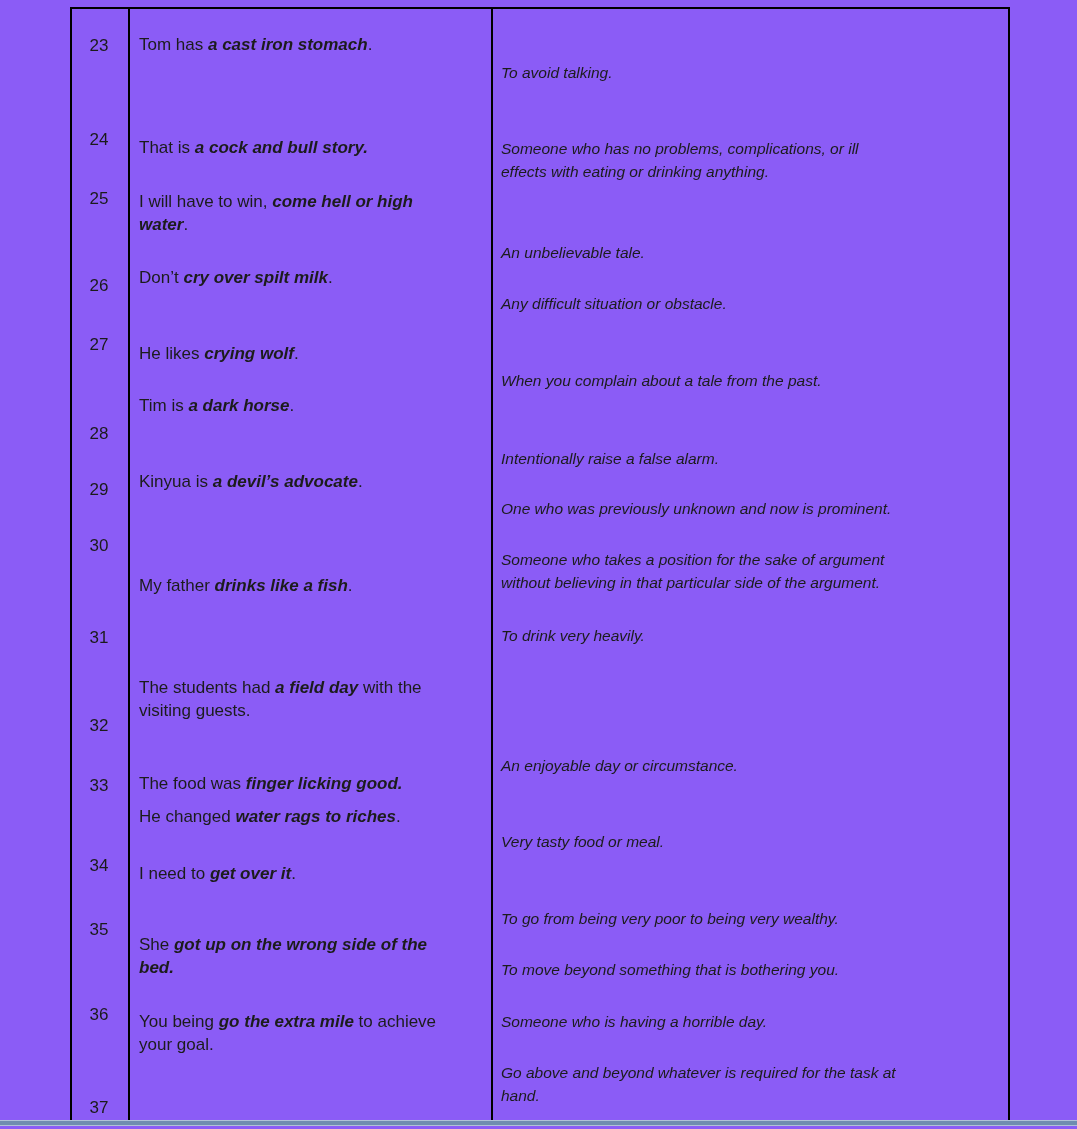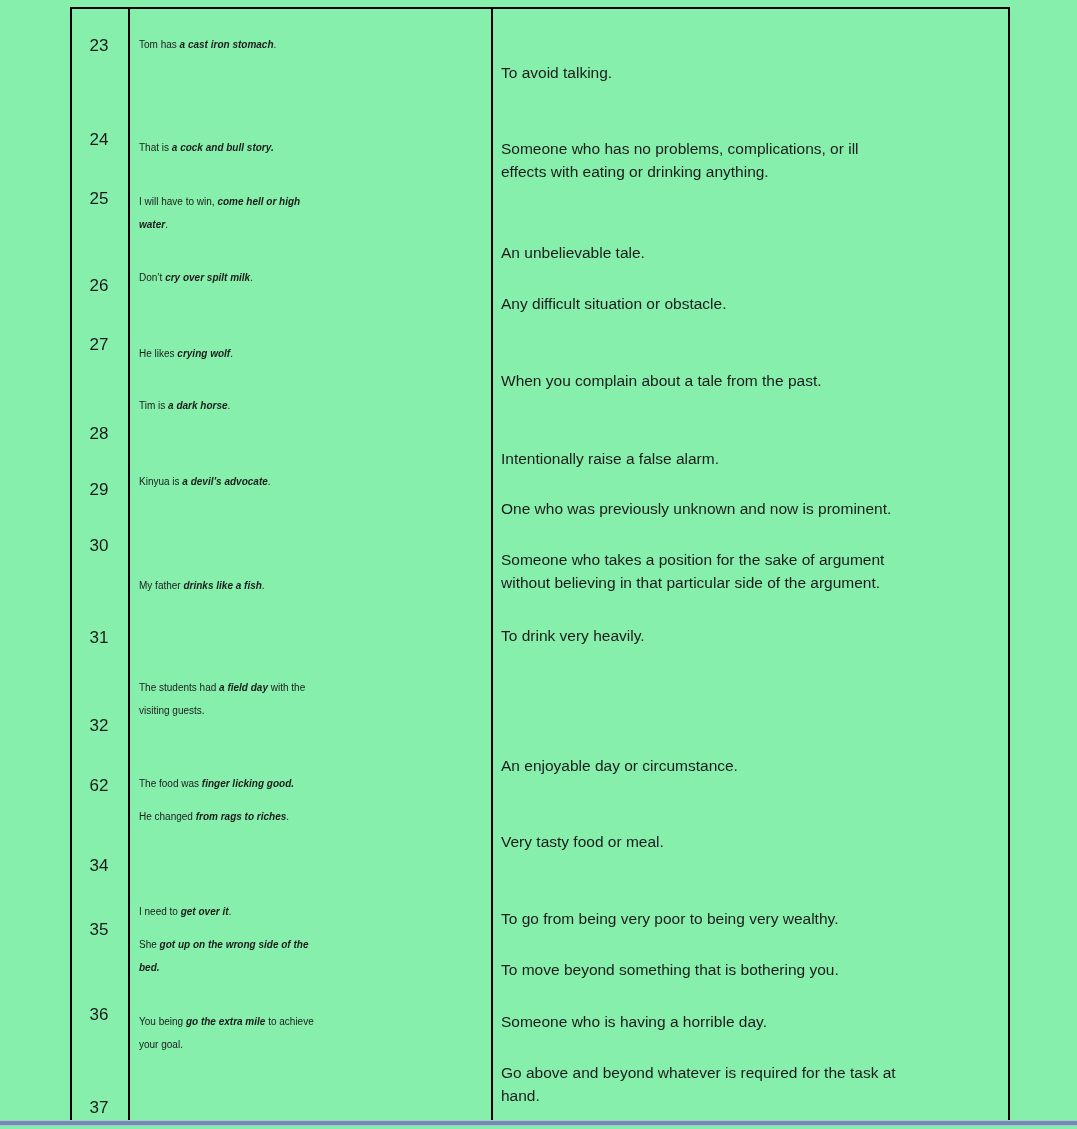--- a/index.html
+++ b/index.html
@@ -9,21 +9,21 @@
     width: 1077px;
     height: 1129px;
     overflow: hidden;
     font-family: "Liberation Sans", sans-serif;
     color: #1c1c1c;
   }
   .page {
     position: relative;
     width: 1077px;
     height: 1129px;
-    background: #86efac;
+    background: #8b5cf6;
   }
   
   .tbl-frame {
     position: absolute;
     left: 70px;
     top: 7px;
     width: 940px;
     height: 1114px;
     border-top: 2px solid #000;
     border-left: 2px solid #000;
@@ -46,37 +46,38 @@
     width: 58px;
     text-align: center;
     font-size: 17px;
     line-height: 24px;
     color: #1b1b1b;
   }
   .sentence {
     position: absolute;
     left: 139px;
     width: 348px;
-    font-size: 10px;
+    font-size: 17px;
     line-height: 23px;
     white-space: pre-wrap;
     color: #1c1c1c;
   }
   .sentence .idiom {
     font-weight: 700;
     font-style: italic;
   }
   .meaning {
     position: absolute;
     left: 501px;
     width: 506px;
     font-size: 15.5px;
     line-height: 23px;
     white-space: pre-wrap;
     color: #1c1c1c;
+    font-style: italic;
   }
   .bottom-line {
     position: absolute;
     left: 0;
     top: 1120px;
     width: 1077px;
     height: 4px;
     background: #6f8db0;
     border-top: 1px solid #b0c2d8;
     border-bottom: 1px solid #b0c2d8;
@@ -94,40 +95,40 @@
   <div class="num" style="top:34px">23</div>
   <div class="num" style="top:128px">24</div>
   <div class="num" style="top:187px">25</div>
   <div class="num" style="top:274px">26</div>
   <div class="num" style="top:333px">27</div>
   <div class="num" style="top:422px">28</div>
   <div class="num" style="top:478px">29</div>
   <div class="num" style="top:534px">30</div>
   <div class="num" style="top:626px">31</div>
   <div class="num" style="top:714px">32</div>
-  <div class="num" style="top:774px">62</div>
+  <div class="num" style="top:774px">33</div>
   <div class="num" style="top:854px">34</div>
   <div class="num" style="top:918px">35</div>
   <div class="num" style="top:1003px">36</div>
   <div class="num" style="top:1096px">37</div>
 
   <div class="sentence" style="top:33px"><span>Tom has </span><span class="idiom">a cast iron stomach</span><span>.</span></div>
   <div class="sentence" style="top:136px"><span>That is </span><span class="idiom">a cock and bull story.</span><span></span></div>
   <div class="sentence" style="top:190px"><span>I will have to win, </span><span class="idiom">come hell or high
 water</span><span>.</span></div>
   <div class="sentence" style="top:266px"><span>Don’t </span><span class="idiom">cry over spilt milk</span><span>.</span></div>
   <div class="sentence" style="top:342px"><span>He likes </span><span class="idiom">crying wolf</span><span>.</span></div>
   <div class="sentence" style="top:394px"><span>Tim is </span><span class="idiom">a dark horse</span><span>.</span></div>
   <div class="sentence" style="top:470px"><span>Kinyua is </span><span class="idiom">a devil’s advocate</span><span>.</span></div>
   <div class="sentence" style="top:574px"><span>My father </span><span class="idiom">drinks like a fish</span><span>.</span></div>
   <div class="sentence" style="top:676px"><span>The students had </span><span class="idiom">a field day</span><span> with the
 visiting guests.</span></div>
   <div class="sentence" style="top:772px"><span>The food was </span><span class="idiom">finger licking good.</span><span></span></div>
-  <div class="sentence" style="top:805px"><span>He changed </span><span class="idiom">from rags to riches</span><span>.</span></div>
-  <div class="sentence" style="top:900px"><span>I need to </span><span class="idiom">get over it</span><span>.</span></div>
+  <div class="sentence" style="top:805px"><span>He changed </span><span class="idiom">water rags to riches</span><span>.</span></div>
+  <div class="sentence" style="top:862px"><span>I need to </span><span class="idiom">get over it</span><span>.</span></div>
   <div class="sentence" style="top:933px"><span>She </span><span class="idiom">got up on the wrong side of the
 bed.</span><span></span></div>
   <div class="sentence" style="top:1010px"><span>You being </span><span class="idiom">go the extra mile</span><span> to achieve
 your goal.</span></div>
 
   <div class="meaning" style="top:61px">To avoid talking.</div>
   <div class="meaning" style="top:137px">Someone who has no problems, complications, or ill
 effects with eating or drinking anything.</div>
   <div class="meaning" style="top:241px">An unbelievable tale.</div>
   <div class="meaning" style="top:292px">Any difficult situation or obstacle.</div>

